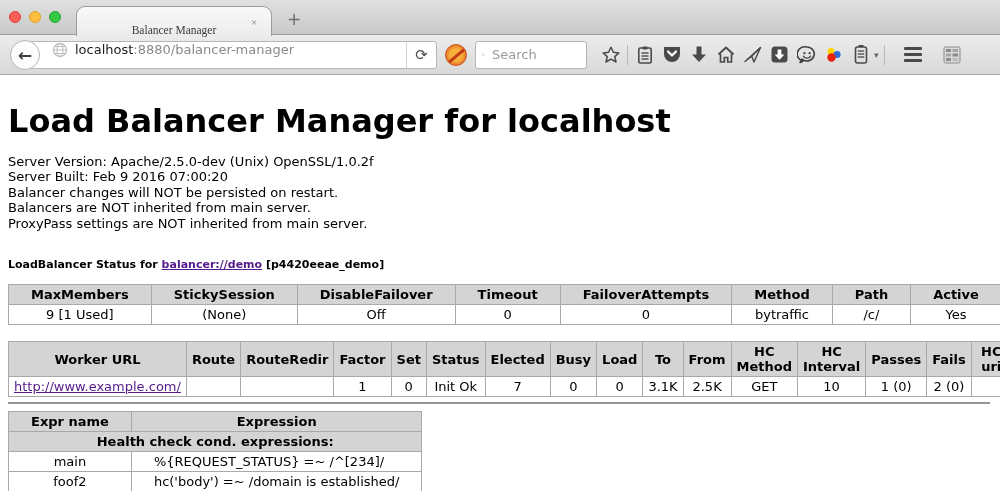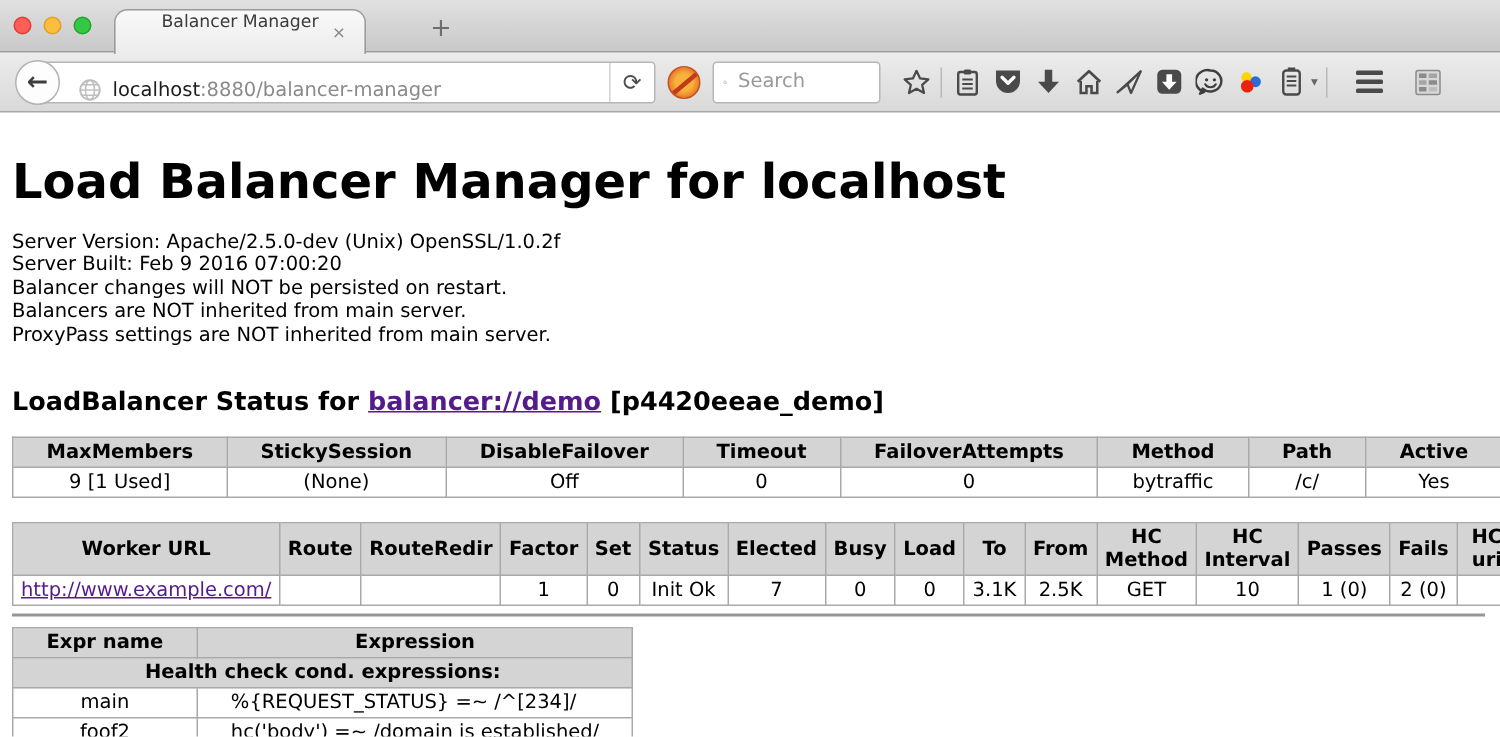--- a/index.html
+++ b/index.html
@@ -14,26 +14,26 @@
     position: relative; height: 35px;
     background: linear-gradient(#e0e0e0, #c9c9c9);
     border-bottom: 1px solid #9c9c9c;
   }
   .traffic { position: absolute; top: 11px; left: 9px; display: flex; gap: 8px; }
   .light { width: 12px; height: 12px; border-radius: 50%; }
   .light.red    { background: #fc5f57; border: 1px solid #df3e36; }
   .light.yellow { background: #fdbd3e; border: 1px solid #dfa023; }
   .light.green  { background: #34c843; border: 1px solid #23a32f; }
   .tab {
-    position: absolute; left: 76px; top: 6px; width: 168px; height: 30px;
+    position: absolute; left: 76px; top: 6px; width: 196px; height: 30px;
     background: linear-gradient(#f9f9f9, #ececec);
     border: 1px solid #9c9c9c; border-bottom: none;
     border-radius: 9px 9px 0 0;
-    display: flex; align-items: flex-start; justify-content: center;
-    font-size: 11.5px; color: #3b3b3b;
+    display: flex; align-items: flex-end; justify-content: center;
+    font-size: 11.5px; color: #3b3b3b; font-family: Liberation Serif, serif;
   }
   .tab-close {
     position: absolute; right: 10px; top: 8px; font-size: 11px; color: #888;
     width: 14px; height: 14px; line-height: 14px; text-align: center; cursor: default;
   }
   .newtab {
     position: absolute; left: 282px; top: 6px; font-size: 17px; color: #6d6d6d;
     width: 24px; height: 26px; line-height: 26px; text-align: center;
   }
   .toolbar {
@@ -44,21 +44,21 @@
   .back-btn {
     width: 30px; height: 30px; border-radius: 50%;
     background: #fdfdfd; border: 1px solid #b3b3b3;
     display: flex; align-items: center; justify-content: center;
     font-size: 17px; font-weight: bold; color: #3f3f3f;
     position: relative; z-index: 2; margin-right: -15px;
   }
   .urlbar {
     height: 28px; width: 412px; background: #fff;
     border: 1px solid #b6b6b6; border-radius: 3px;
-    display: flex; align-items: flex-end; padding-left: 24px;
+    display: flex; align-items: flex-start; padding-left: 24px;
   }
   .globe { margin: 0 7px 0 2px; opacity: .55; flex: none; }
   .url-text { font-size: 13px; white-space: nowrap; overflow: hidden; }
   .url-host { color: #1b1b1b; }
   .url-rest { color: #8a8a8a; }
   .url-spacer { flex: 1; }
   .reload {
     border-left: 1px solid #d4d4d4; height: 100%; width: 30px;
     display: flex; align-items: center; justify-content: center;
     font-size: 15px; color: #4c4c4c;
@@ -90,21 +90,21 @@
   .sep { width: 1px; height: 20px; background: #b9b9b9; margin: 0 3px; flex: none; }
   .caret { font-size: 9px; color: #666; margin: 0 2px 0 0; }
   .hamburger { display: flex; flex-direction: column; gap: 3px; }
   .hamburger span { width: 18px; height: 3px; background: #4a4a4a; border-radius: 1px; }
   .toolbar-right-gap { width: 12px; }
 
   
   .content { padding: 4px 10px 0 8px; color: #000; }
   h1.page-title { font-size: 32px; margin: 23px 0 14px 0; font-weight: bold; }
   .info-line { font-size: 13px; line-height: 15.4px; }
-  .section-heading { font-size: 17px; font-weight: bold; margin: 27px 0 13px 0; }
+  .section-heading { font-size: 11px; font-weight: bold; margin: 27px 0 13px 0; }
   .section-heading a { color: #551a8b; text-decoration: underline; }
 
   table { border-collapse: collapse; font-size: 13px; }
   th, td { border: 1px solid #a9a9a9; padding: 2px 22px; }
   th { background: #d4d4d4; font-weight: bold; text-align: center; }
   td { text-align: center; background: #fff; }
   td.left { text-align: left; }
   td a { color: #551a8b; text-decoration: underline; }
 
   .balancer-table { margin-bottom: 16px; }

